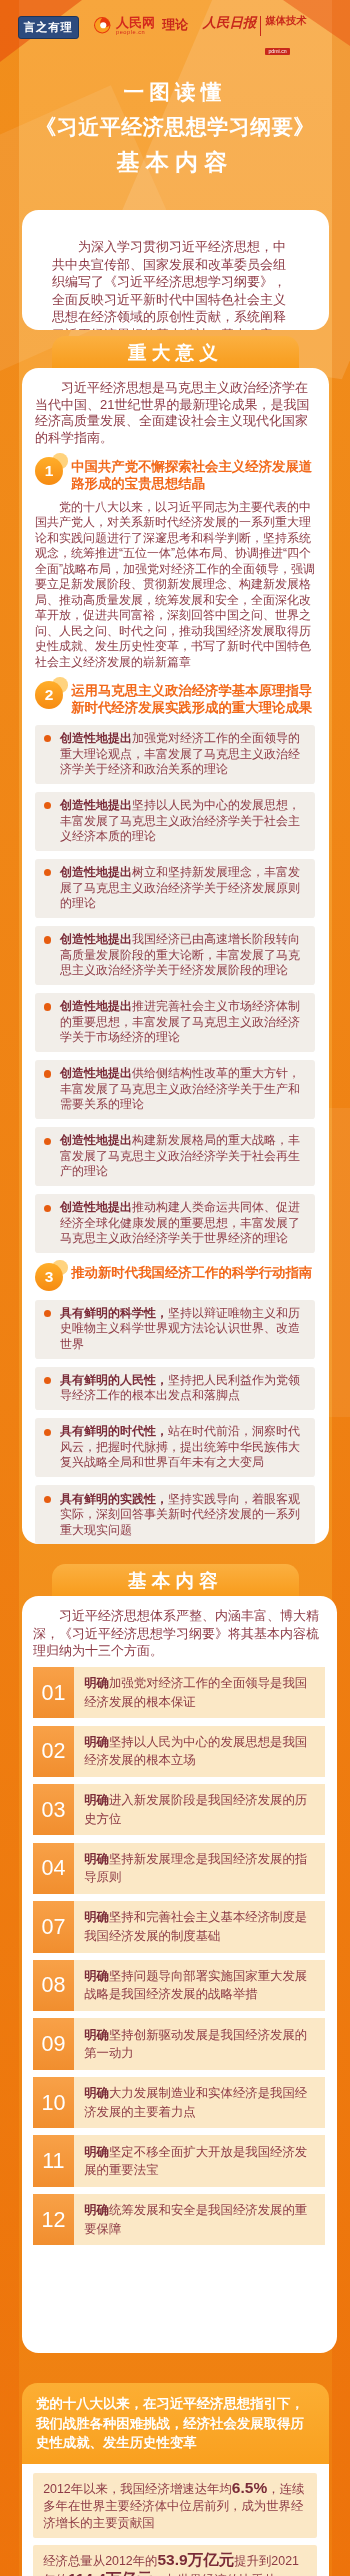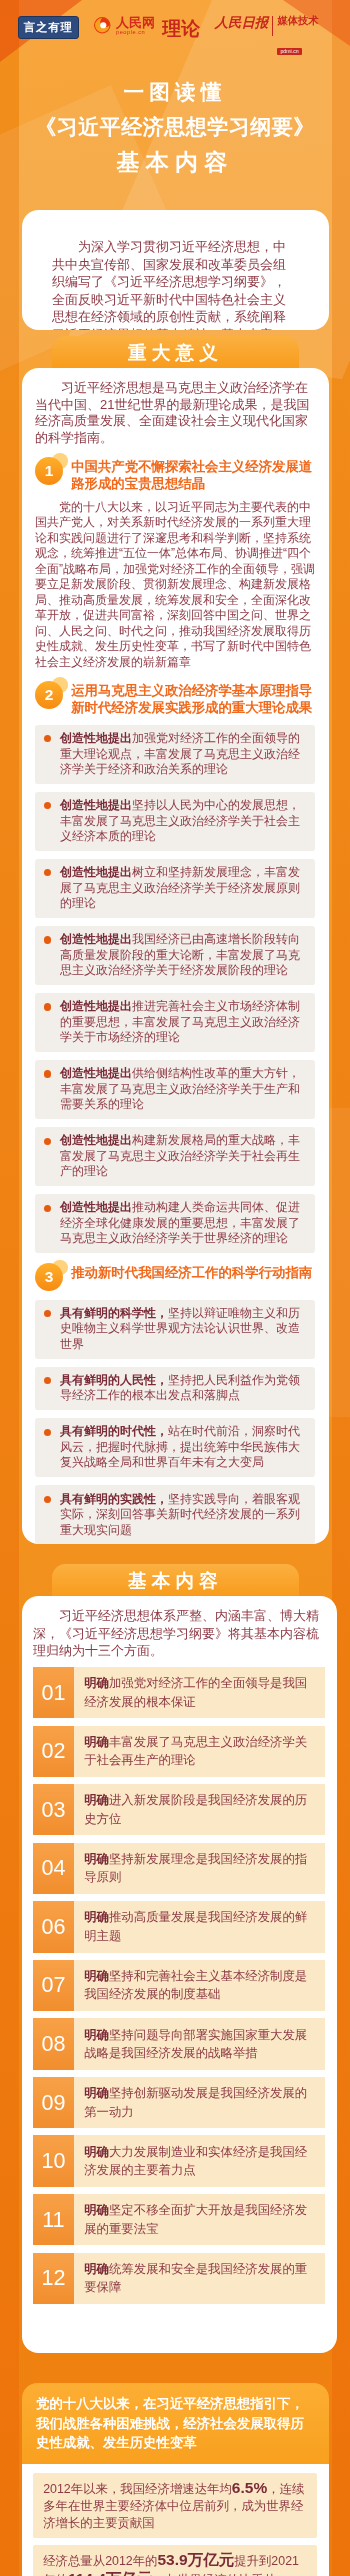--- a/index.html
+++ b/index.html
@@ -18,21 +18,21 @@
 
   
   .logos{position:absolute;top:15.5px;left:17.5px;right:17.5px;height:40px;display:flex;align-items:flex-start;gap:14.4px;}
   .logo1{background:#2D4B7E;border:1px solid #1E3459;border-radius:3.1px;padding:3.1px 5.2px;color:#fff;
          font-size:11.3px;font-weight:800;letter-spacing:1px;font-family:"Liberation Serif",serif;}
   .logo2{display:flex;align-items:flex-start;gap:4.1px;}
   .logo2 .swirl{width:18.5px;height:18.5px;}
   .logo2 .stack{display:flex;flex-direction:column;line-height:1;}
   .logo2 .cn{color:#D42A1D;font-size:13px;font-weight:800;font-family:"Liberation Serif",serif;}
   .logo2 .en{color:#D42A1D;font-size:5.7px;margin-top:1.5px;letter-spacing:0.5px;}
-  .logo2 .theory{color:#C8281B;font-size:19px;font-weight:700;margin-left:3.1px;font-family:"Liberation Serif",serif;}
+  .logo2 .theory{color:#C8281B;font-size:13px;font-weight:700;margin-left:3.1px;font-family:"Liberation Serif",serif;}
   .logo3{display:flex;align-items:flex-start;gap:4.1px;}
   .logo3 .paper{color:#C8281B;font-size:13.4px;font-weight:800;font-family:"Liberation Serif",serif;font-style:italic;line-height:1;}
   .logo3 .bar{width:1px;height:20.6px;background:#C8281B;}
   .logo3 .stack{display:flex;flex-direction:column;align-items:flex-start;gap:20px;}
   .logo3 .mt{color:#C8281B;font-size:10.3px;font-weight:800;line-height:1;}
   .logo3 .pd{margin-top:2.1px;background:#C8281B;color:#fff;font-size:5.2px;padding:0.5px 3.1px;border-radius:1px;}
 
   
   .title-block{position:absolute;top:78px;left:0;width:350px;text-align:center;color:#fff;}
   .title-line1{font-size:20.6px;font-weight:800;letter-spacing:5.2px;}
@@ -184,39 +184,33 @@
     <div>
         <div class="row">
           <div class="row-num">01</div>
           <div class="row-box">
             <p><b>明确</b><span>加强党对经济工作的全面领导是我国经济发展的根本保证</span></p>
           </div>
         </div>
         <div class="row">
           <div class="row-num">02</div>
           <div class="row-box">
-            <p><b>明确</b><span>丰富发展了马克思主义政治经济学关于社会再生产的理论</span></p>
+            <p><b>明确</b><span>坚持以人民为中心的发展思想是我国经济发展的根本立场</span></p>
           </div>
         </div>
         <div class="row">
           <div class="row-num">03</div>
           <div class="row-box">
             <p><b>明确</b><span>进入新发展阶段是我国经济发展的历史方位</span></p>
           </div>
         </div>
         <div class="row">
           <div class="row-num">04</div>
           <div class="row-box">
             <p><b>明确</b><span>坚持新发展理念是我国经济发展的指导原则</span></p>
-          </div>
-        </div>
-        <div class="row">
-          <div class="row-num">06</div>
-          <div class="row-box">
-            <p><b>明确</b><span>推动高质量发展是我国经济发展的鲜明主题</span></p>
           </div>
         </div>
         <div class="row">
           <div class="row-num">07</div>
           <div class="row-box">
             <p><b>明确</b><span>坚持和完善社会主义基本经济制度是我国经济发展的制度基础</span></p>
           </div>
         </div>
         <div class="row">
           <div class="row-num">08</div>

